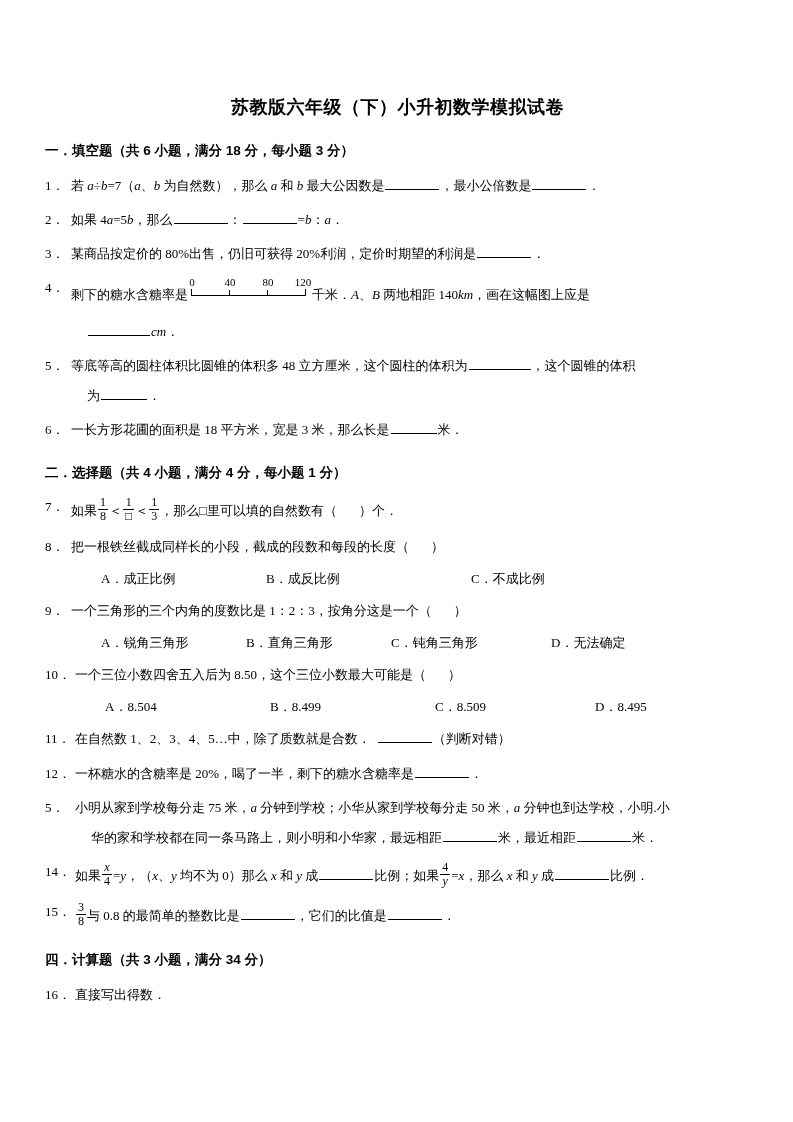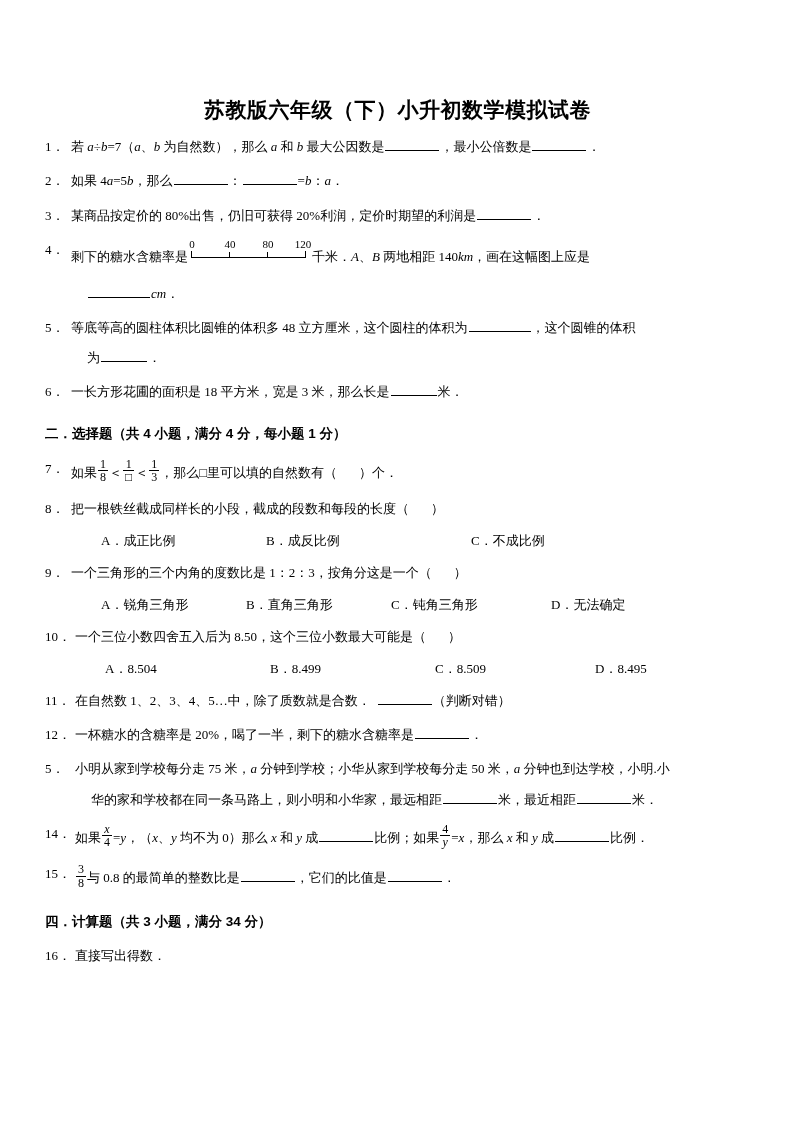--- a/index.html
+++ b/index.html
@@ -24,21 +24,21 @@
   }
   .content {
     position: absolute;
     left: 45px;
     top: 0;
     width: 705px;
   }
 
   .doc-title {
     text-align: center;
-    font-size: 21px;
+    font-size: 18px;
     font-weight: bold;
     letter-spacing: 0.5px;
     margin-top: 96px;
     margin-bottom: 0;
     line-height: 1.3;
     font-family: "Liberation Sans", "DejaVu Sans", sans-serif;
   }
 
   .section-head {
     font-size: 13.5px;
@@ -180,20 +180,21 @@
   }
 </style>
 </head>
 <body>
 
 <div class="page">
   <div class="content">
 
     <h1 class="doc-title">苏教版六年级（下）小升初数学模拟试卷</h1>
 
+    <div class="section-head">一．填空题（共 6 小题，满分 18 分，每小题 3 分）</div>
 
     <div class="q">
       <span class="num">1．</span>
       <span class="qline">
         <span>若 </span><span class="it">a</span><span>÷</span><span class="it">b</span><span>=7（</span><span class="it">a</span><span>、</span><span class="it">b</span><span> 为自然数），那么 </span><span class="it">a</span><span> 和 </span><span class="it">b</span><span> 最大公因数是</span><span class="blank b-md"></span><span>，最小公倍数是</span><span class="blank b-md"></span><span>．</span>
       </span>
     </div>
 
     <div class="q">
       <span class="num">2．</span>

